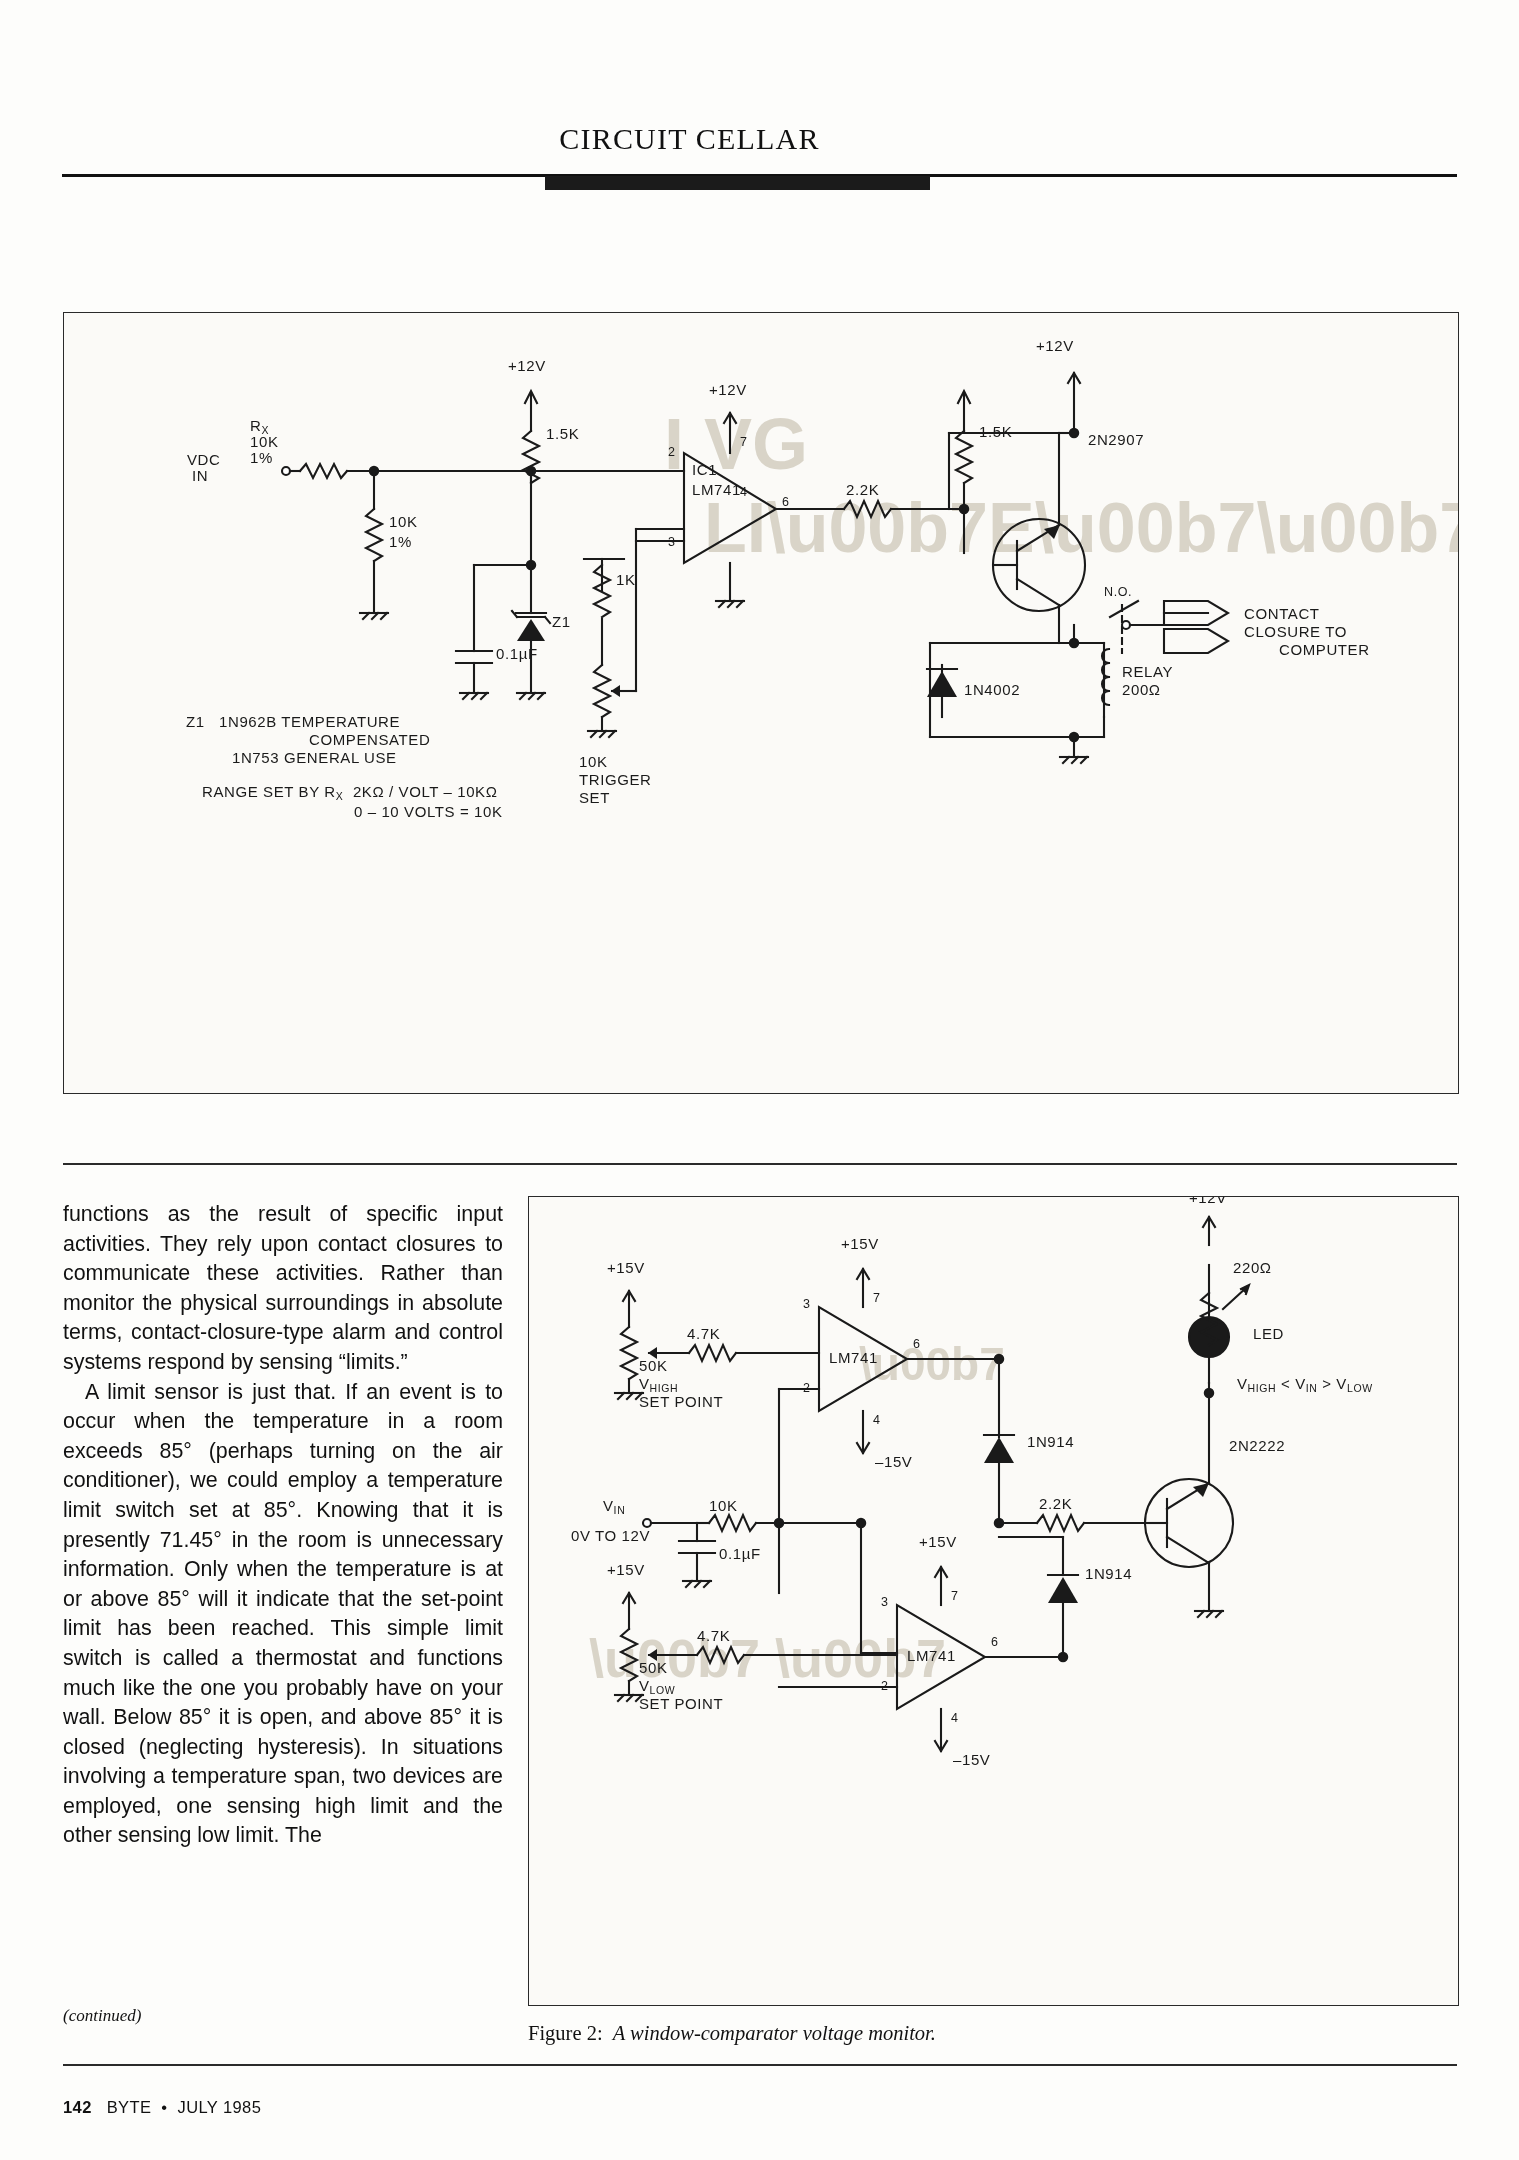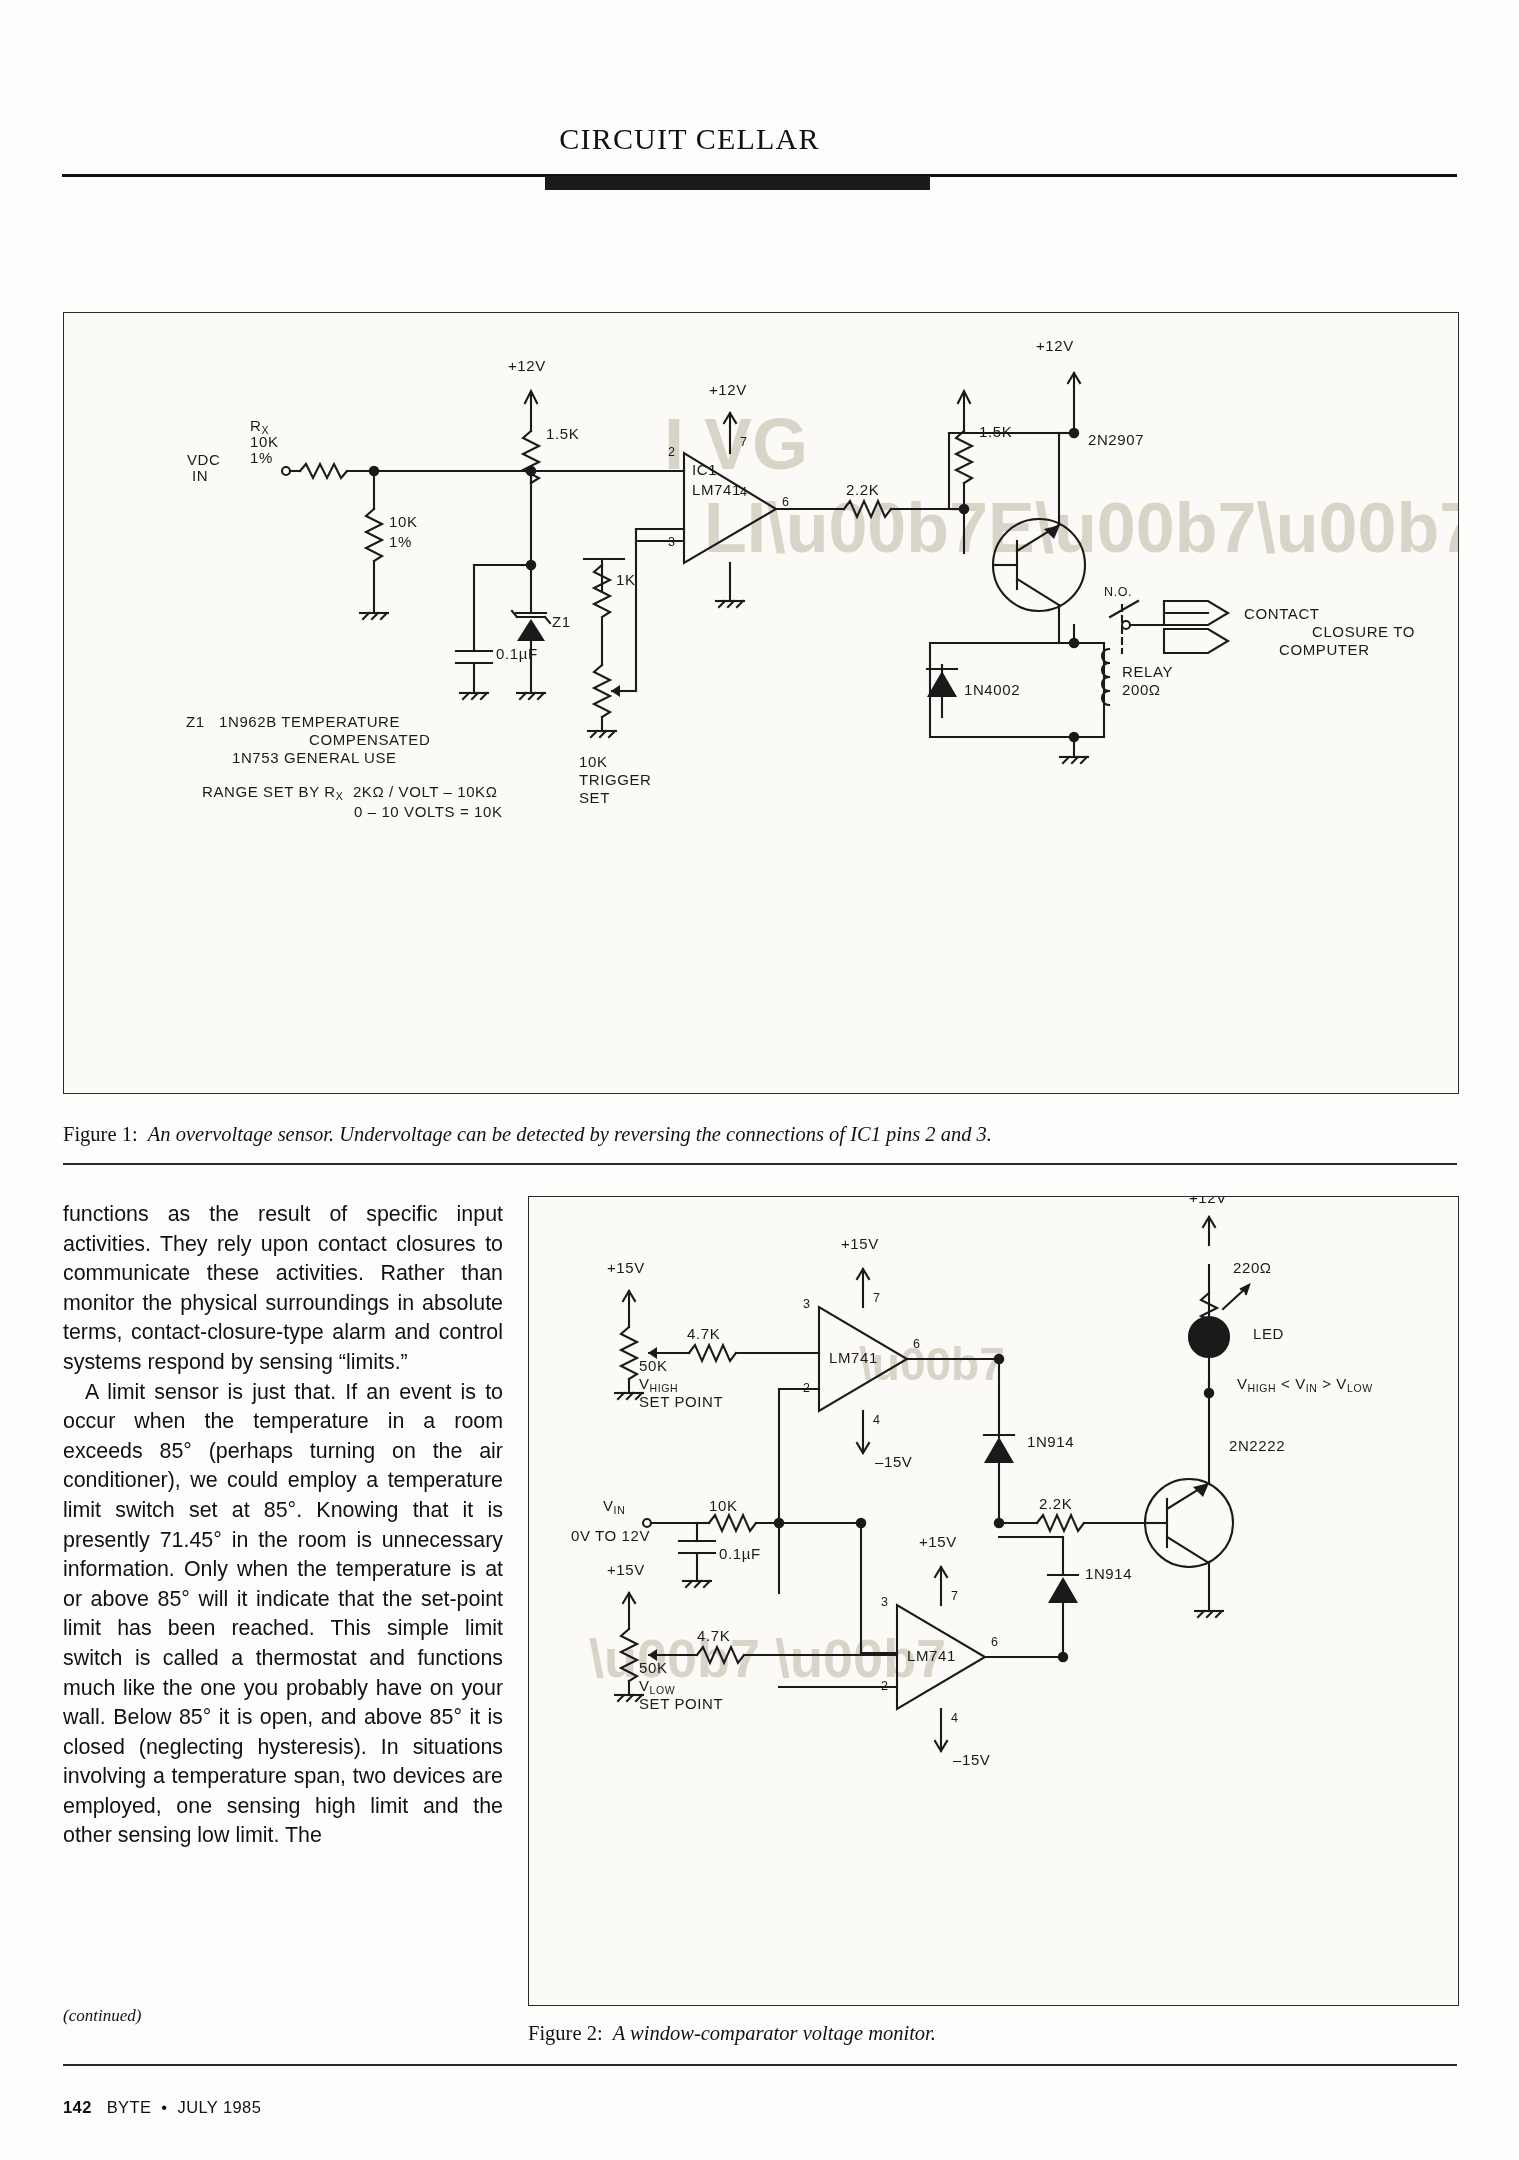--- a/index.html
+++ b/index.html
@@ -210,34 +210,30 @@
     <div class="lbl sm" style="left:718px;top:182px;">6</div>
     <div class="lbl sm" style="left:676px;top:122px;">7</div>
 
     <div class="lbl" style="left:782px;top:168px;">2.2K</div>
     <div class="lbl" style="left:1024px;top:118px;">2N2907</div>
     <div class="lbl" style="left:900px;top:368px;">1N4002</div>
     <div class="lbl" style="left:1058px;top:350px;">RELAY</div>
     <div class="lbl" style="left:1058px;top:368px;">200Ω</div>
     <div class="lbl sm" style="left:1040px;top:272px;">N.O.</div>
     <div class="lbl" style="left:1180px;top:292px;">CONTACT</div>
-    <div class="lbl" style="left:1248px;top:310px;">CLOSURE TO</div>
+    <div class="lbl" style="left:1180px;top:310px;">CLOSURE TO</div>
     <div class="lbl" style="left:1180px;top:328px;margin-left:35px;">COMPUTER</div>
 
     <div class="lbl" style="left:122px;top:400px;">Z1   1N962B TEMPERATURE</div>
     <div class="lbl" style="left:245px;top:418px;">COMPENSATED</div>
     <div class="lbl" style="left:168px;top:436px;">1N753 GENERAL USE</div>
     <div class="lbl" style="left:138px;top:470px;"><span>RANGE SET BY R</span><span class="sub">X</span><span>&nbsp;&nbsp;</span><span>2KΩ / VOLT – 10KΩ</span></div>
     <div class="lbl" style="left:290px;top:490px;">0 – 10 VOLTS = 10K</div>
   </div>
 
-  <div class="fig1-cap">
-    <span>Figure 1:</span>
-    <i>&nbsp;<span>An overvoltage sensor. Undervoltage can be detected by reversing the connections of IC1 pins 2 and 3.</span></i>
-  </div>
   <div class="rule-mid"></div>
 
   <div class="col">
     <p>functions as the result of specific input activities. They rely upon contact closures to communicate these activities. Rather than monitor the physical surroundings in absolute terms, contact-closure-type alarm and control systems respond by sensing “limits.”</p>
     <p class="indent">A limit sensor is just that. If an event is to occur when the temperature in a room exceeds 85° (perhaps turning on the air conditioner), we could employ a temperature limit switch set at 85°. Knowing that it is presently 71.45° in the room is unnecessary information. Only when the temperature is at or above 85° will it indicate that the set-point limit has been reached. This simple limit switch is called a thermostat and functions much like the one you probably have on your wall. Below 85° it is open, and above 85° it is closed (neglecting hysteresis). In situations involving a temperature span, two devices are employed, one sensing high limit and the other sensing low limit. The</p>
   </div>
   <div class="cont">(continued)</div>
 
   <div class="fig2-box">
 

